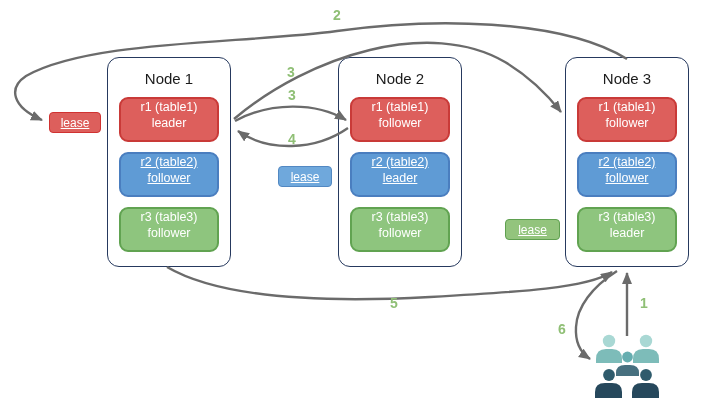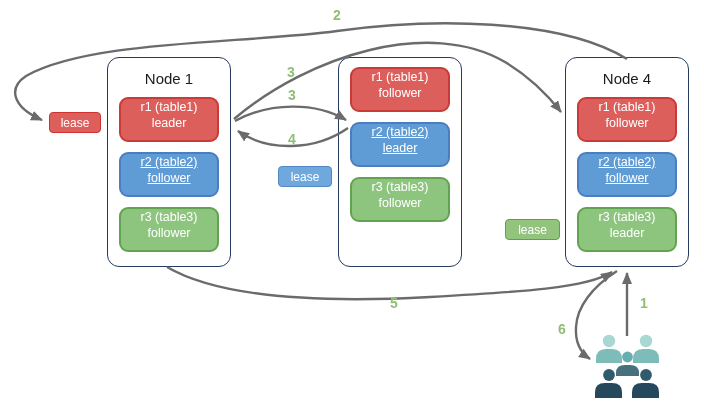--- a/index.html
+++ b/index.html
@@ -27,20 +27,21 @@
   .node .replica:first-of-type { margin-top:9px; }
   .replica.red   { background:var(--c-red_fill);   border-color:var(--c-red_border); }
   .replica.blue  { background:var(--c-blue_fill);  border-color:var(--c-blue_border);text-decoration:underline; }
   .replica.green { background:var(--c-green_fill); border-color:var(--c-green_border); }
   
   .lease {
     position:absolute; height:21px; border-radius:4px; z-index:2;
     display:flex; align-items:center; justify-content:center;
     color:#ffffff; font-size:12px; box-sizing:border-box;
     border:1.5px solid transparent;
+    text-decoration:underline;
   }
   .lease.red   { left:49px;  top:112px; width:52px; background:var(--c-lease_red_fill);   border-color:var(--c-lease_red_border); }
   .lease.blue  { left:278px; top:166px; width:54px; background:var(--c-lease_blue_fill);  border-color:var(--c-lease_blue_border); }
   .lease.green { left:505px; top:219px; width:55px; background:var(--c-lease_green_fill); border-color:var(--c-lease_green_border); }
   
   svg.overlay { position:absolute; left:0; top:0; z-index:3; pointer-events:none; }
   .arrow-path { stroke:var(--c-arrow); stroke-width:2.4; fill:none; }
   .ah { fill:var(--c-arrow); }
   
   .step {
@@ -70,36 +71,37 @@
       <span>r2 (table2)</span>
       <span>follower</span>
     </div>
     <div class="replica green">
       <span>r3 (table3)</span>
       <span>follower</span>
     </div>
   </div>
 
   <div class="node" style="left:338px">
+    <div class="node-title">Node 2</div>
     <div class="replica red">
       <span>r1 (table1)</span>
       <span>follower</span>
     </div>
     <div class="replica blue">
       <span>r2 (table2)</span>
       <span>leader</span>
     </div>
     <div class="replica green">
       <span>r3 (table3)</span>
       <span>follower</span>
     </div>
   </div>
 
   <div class="node" style="left:565px">
-    <div class="node-title">Node 4</div>
+    <div class="node-title">Node 3</div>
     <div class="replica red">
       <span>r1 (table1)</span>
       <span>follower</span>
     </div>
     <div class="replica blue">
       <span>r2 (table2)</span>
       <span>follower</span>
     </div>
     <div class="replica green">
       <span>r3 (table3)</span>

